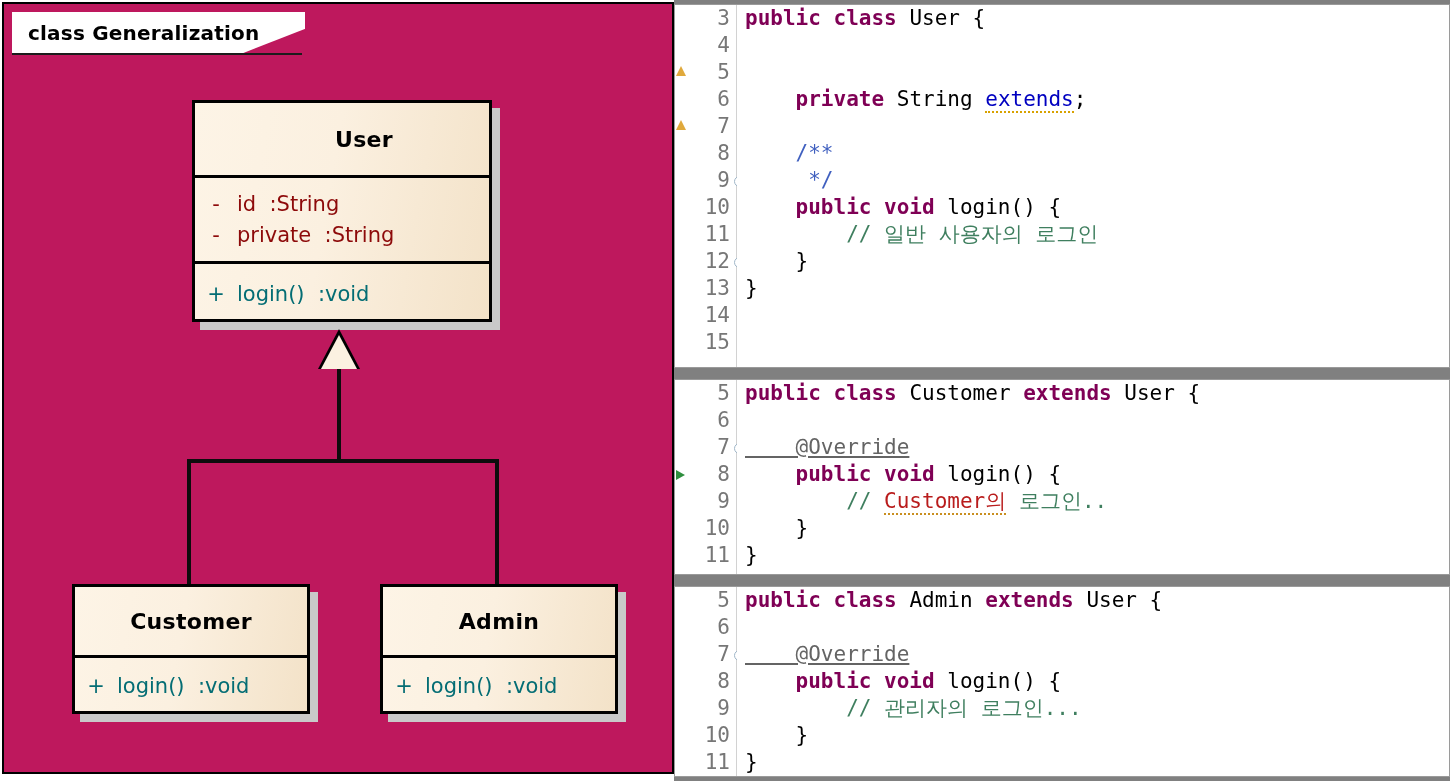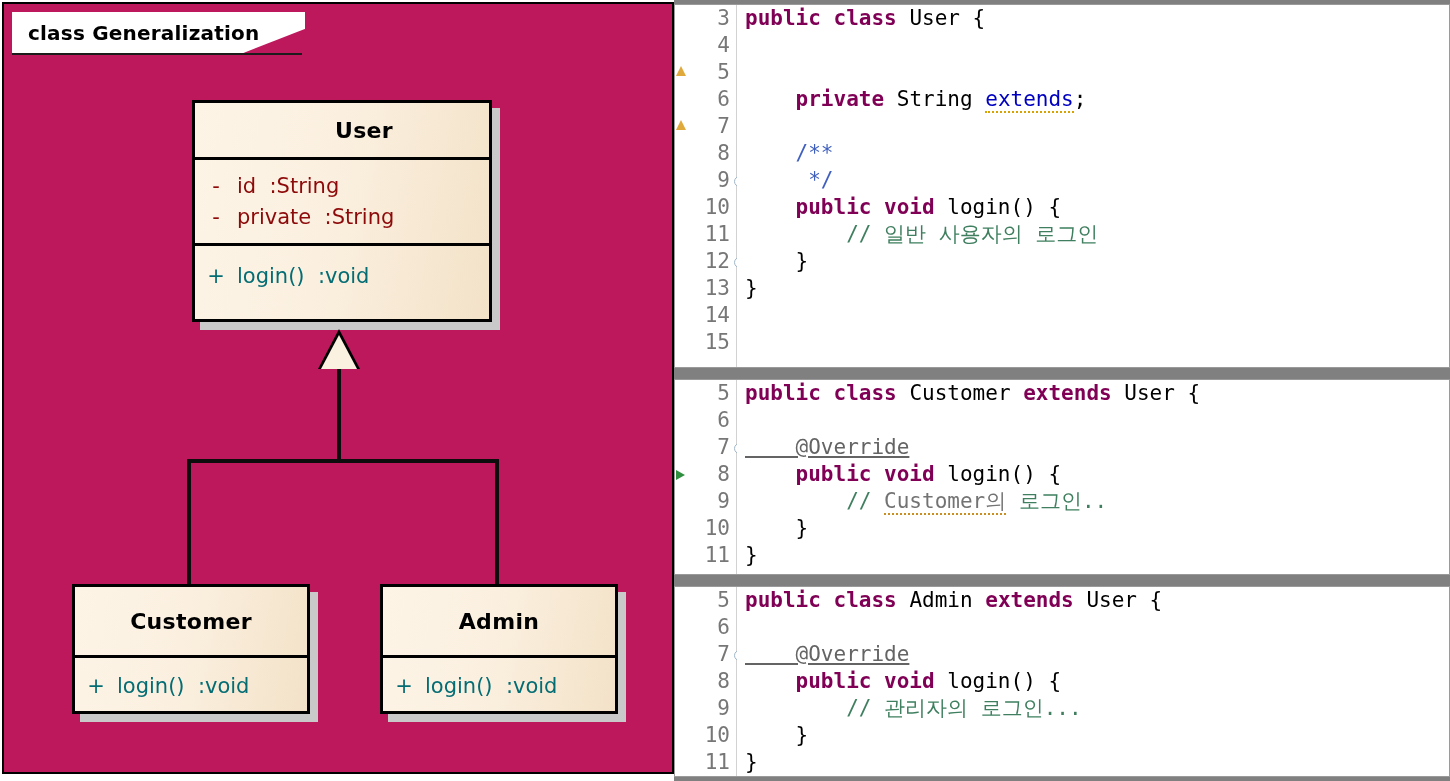--- a/index.html
+++ b/index.html
@@ -145,21 +145,21 @@
   
   .kw   {color:#7f0055;font-weight:bold;}   
   .type {color:#000000;}                    
   .fld-warn{
     color:#0000c0;
     border-bottom:2px dotted #d8a200;
   }
   .jdoc {color:#3f5fbf;}                    
   .cmt  {color:#3f7f5f;margin-top:8px;}                    
   .cmt-warn{
-    color:#737373;
+    color:#b91c1c;
     border-bottom:2px dotted #c98f20;
     margin-top:16px;
   }
   .ann  {color:#646464;text-decoration:underline;}                    
   .plain{color:#000000;}
 
   
   .fold-marker{
     position:absolute;right:-9px;top:9px;
     width:11px;height:11px;border-radius:50%;
@@ -199,21 +199,21 @@
     <div class="gen-line" style="left:183px;top:455px;width:4px;height:125px;"></div>
     <div class="gen-line" style="left:491px;top:455px;width:4px;height:125px;"></div>
 
     <div id="gen-triangle" style="left:314px;top:325px;">
       <div class="tri-outer"></div>
       <div class="tri-inner"></div>
     </div>
 
     <div class="uml-shadow" style="left:196px;top:104px;width:300px;height:222px;"></div>
     <div class="uml-class" style="left:188px;top:96px;width:300px;height:222px;">
-      <div class="uml-name" style="height:54px;padding-left:44px;">User</div>
+      <div class="uml-name" style="height:72px;padding-left:44px;">User</div>
       <div class="uml-sep"></div>
       <div class="uml-compartment" style="height:83px;">
         <div class="uml-member attr">
           <span class="uml-vis">-</span>
           <span>id  :String</span>
         </div>
         <div class="uml-member attr">
           <span class="uml-vis">-</span>
           <span>private  :String</span>
         </div>

